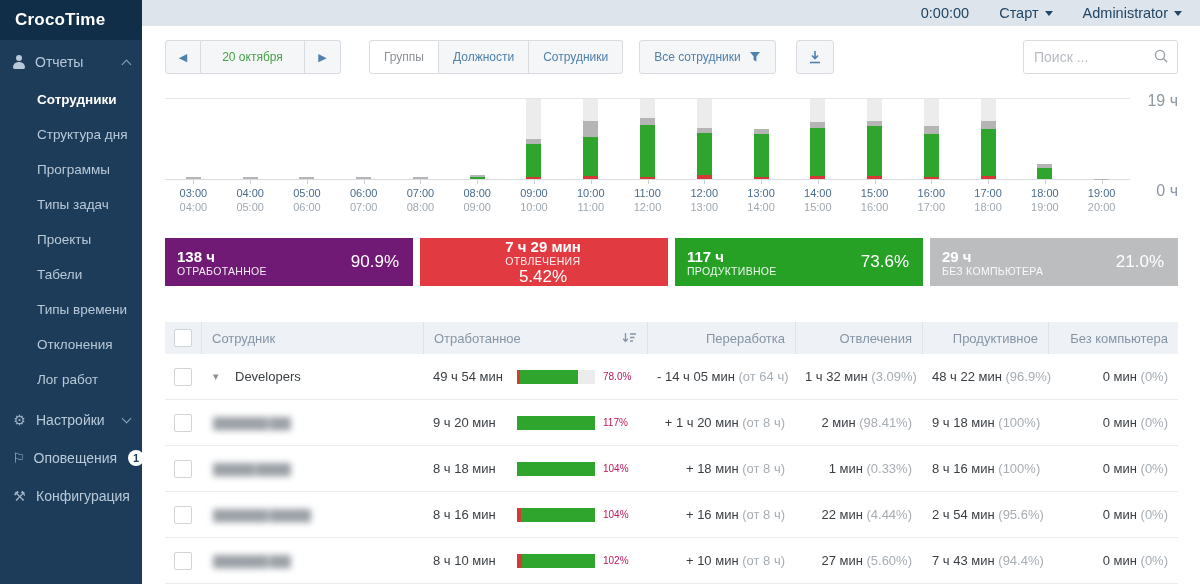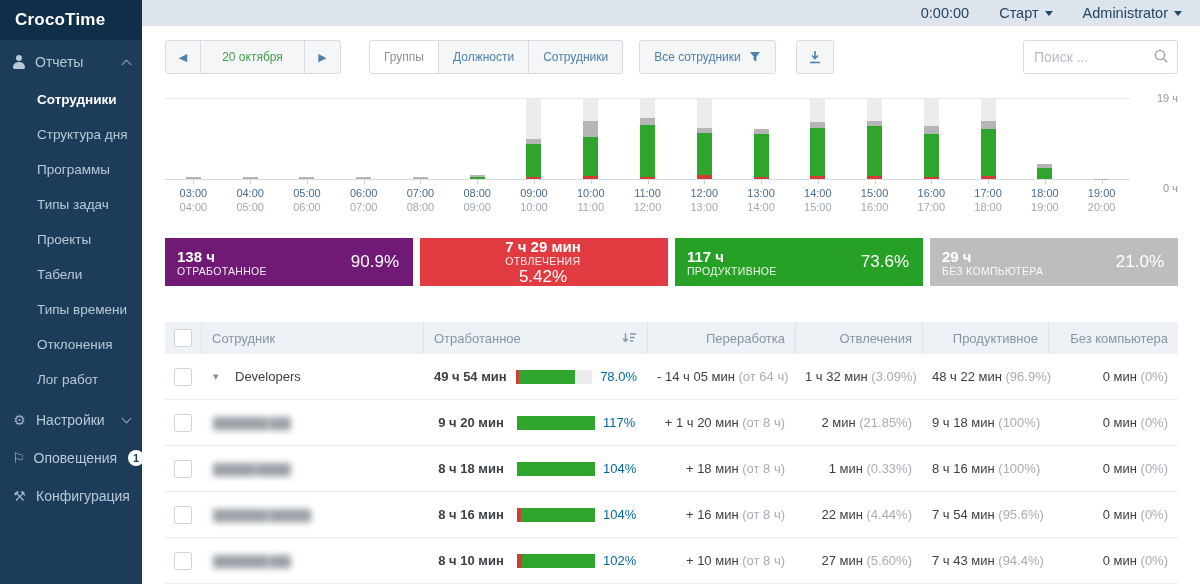--- a/index.html
+++ b/index.html
@@ -47,21 +47,21 @@
   .search-input { width:155px; height:34px; border:1px solid #d8dce0; border-radius:3px; padding:0 30px 0 10px; font-size:14px; color:#444; font-family:inherit; }
   .search-input::placeholder { color:#b6bcc2; }
   .search-icon-box { position:absolute; right:8px; top:8px; }
 
   
   .chart { margin-top:24px; position:relative; padding-right:48px; }
   .plot { height:82px; border-top:1px solid #e4e7ea; border-bottom:1px solid #d9dde1; display:flex; align-items:flex-end; }
   .slot { flex:1; display:flex; justify-content:center; }
   .bar { width:15px; display:flex; flex-direction:column-reverse; }
   .seg { width:100%; }
-  .ylab { position:absolute; right:0; font-size:11px; color:#8c97a1; }
+  .ylab { position:absolute; right:0; font-size:16px; color:#8c97a1; }
   .ylab.top { top:-6px; } .ylab.bottom { top:84px; }
   .xlabels { display:flex; padding-right:48px; margin-top:2px; }
   .xl { flex:1; text-align:center; font-size:11px; line-height:14px; position:relative; padding-top:4px; }
   .xl .tick { position:absolute; top:-2px; left:50%; width:1px; height:4px; background:#c9ced3; }
   .xl .from { color:#4a6b8c; } .xl .to { color:#9fa8b0; }
 
   
   .cards { display:flex; gap:7px; margin-top:24px; }
   .card { flex:1; height:48px; color:#fff; display:flex; align-items:center; justify-content:space-between; padding:0 14px 0 12px; cursor:pointer; }
   .card .v { font-size:15px; font-weight:bold; line-height:17px; }
@@ -75,25 +75,25 @@
   .thead .cell { height:32px; display:flex; align-items:center; padding:0 10px; }
   .thead .cell + .cell { border-left:1px solid #dfe4e9; }
   .thead .num { justify-content:flex-end; }
   .tbody .trow { height:46px; border-bottom:1px solid #e9ebee; background:#fff; font-size:13px; color:#3a3f44; }
   .cell { padding:0 10px; }
   .cbx { width:18px; height:18px; border:1px solid #cfd4d9; border-radius:2px; background:#fff; cursor:pointer; margin-left:9px; }
   .name-cell { display:flex; align-items:center; gap:12px; padding-left:12px; }
   .caret { color:#8a9096; font-size:11px; cursor:pointer; width:10px; }
   .blurred { filter:blur(3px); color:#9aa0a6; letter-spacing:-1px; font-size:11px; }
   .worked-cell { display:flex; align-items:center; }
-  .worked-val { width:76px; text-align:center; white-space:nowrap;font-weight:bold; }
+  .worked-val { width:76px; text-align:left; white-space:nowrap; }
   .pbar { width:78px; height:14px; background:#ececec; margin-left:8px; display:flex; overflow:hidden; }
   .pbar .r { background:#d63a34; height:100%; }
   .pbar .g { background:#2fa52d; height:100%; }
-  .ppct { color:#0369a1; margin-left:8px; font-size:13px; }
+  .ppct { color:#be185d; margin-left:8px; font-size:10px; }
   .num-cell { text-align:right; white-space:nowrap; }
   .note { color:#a6adb3; }
   svg { display:block; }
 </style>
 </head>
 <body>
 
 <div class="app">
 
   <div class="sidebar">
@@ -469,21 +469,21 @@
               </div>
               <div class="cell worked-cell">
                 <span class="worked-val">9 ч 20 мин</span>
                 <span class="pbar">
                   <span class="r" style="width: 0%;"></span>
                   <span class="g" style="width: 100%;"></span>
                 </span>
                 <span class="ppct">117%</span>
               </div>
               <div class="cell num-cell"><span>+ 1 ч 20 мин </span><span class="note">(от 8 ч)</span></div>
-              <div class="cell num-cell"><span>2 мин </span><span class="note">(21.85%)</span></div>
+              <div class="cell num-cell"><span>2 мин </span><span class="note">(98.41%)</span></div>
               <div class="cell num-cell"><span>9 ч 18 мин </span><span class="note">(100%)</span></div>
               <div class="cell num-cell"><span>0 мин </span><span class="note">(0%)</span></div>
             </div>
             <div class="trow">
               <div class="cell" style="padding: 0px;">
                 <div class="cbx"></div>
               </div>
               <div class="cell name-cell">
                 <span class="blurred">██████ █████</span>
               </div>
@@ -510,21 +510,21 @@
               <div class="cell worked-cell">
                 <span class="worked-val">8 ч 16 мин</span>
                 <span class="pbar">
                   <span class="r" style="width: 5%;"></span>
                   <span class="g" style="width: 95%;"></span>
                 </span>
                 <span class="ppct">104%</span>
               </div>
               <div class="cell num-cell"><span>+ 16 мин </span><span class="note">(от 8 ч)</span></div>
               <div class="cell num-cell"><span>22 мин </span><span class="note">(4.44%)</span></div>
-              <div class="cell num-cell"><span>7 ч 54 мин </span><span class="note">(95.6%)</span></div>
+              <div class="cell num-cell"><span>2 ч 54 мин </span><span class="note">(95.6%)</span></div>
               <div class="cell num-cell"><span>0 мин </span><span class="note">(0%)</span></div>
             </div>
             <div class="trow">
               <div class="cell" style="padding: 0px;">
                 <div class="cbx"></div>
               </div>
               <div class="cell name-cell">
                 <span class="blurred">████████ ███</span>
               </div>
               <div class="cell worked-cell">

